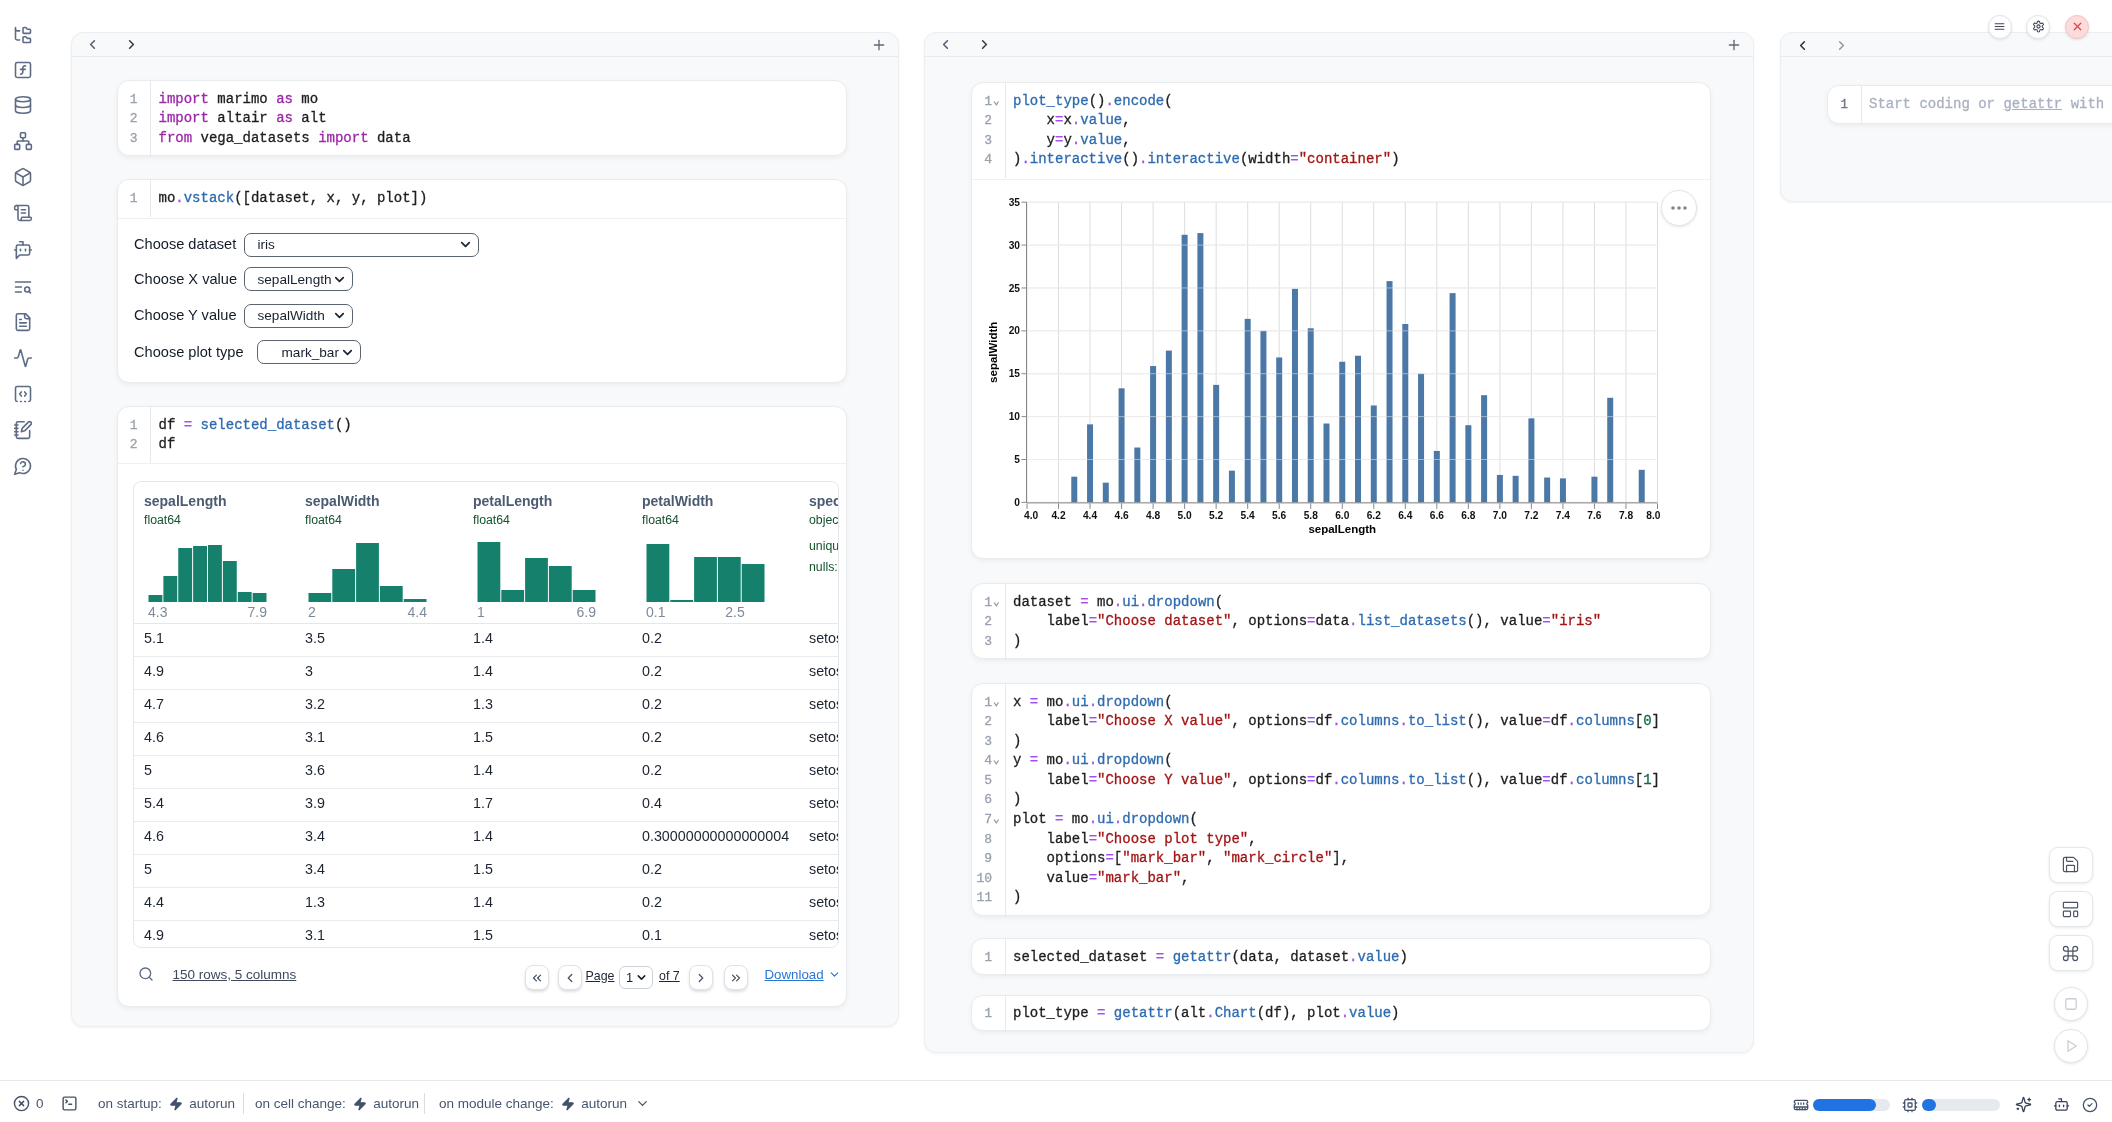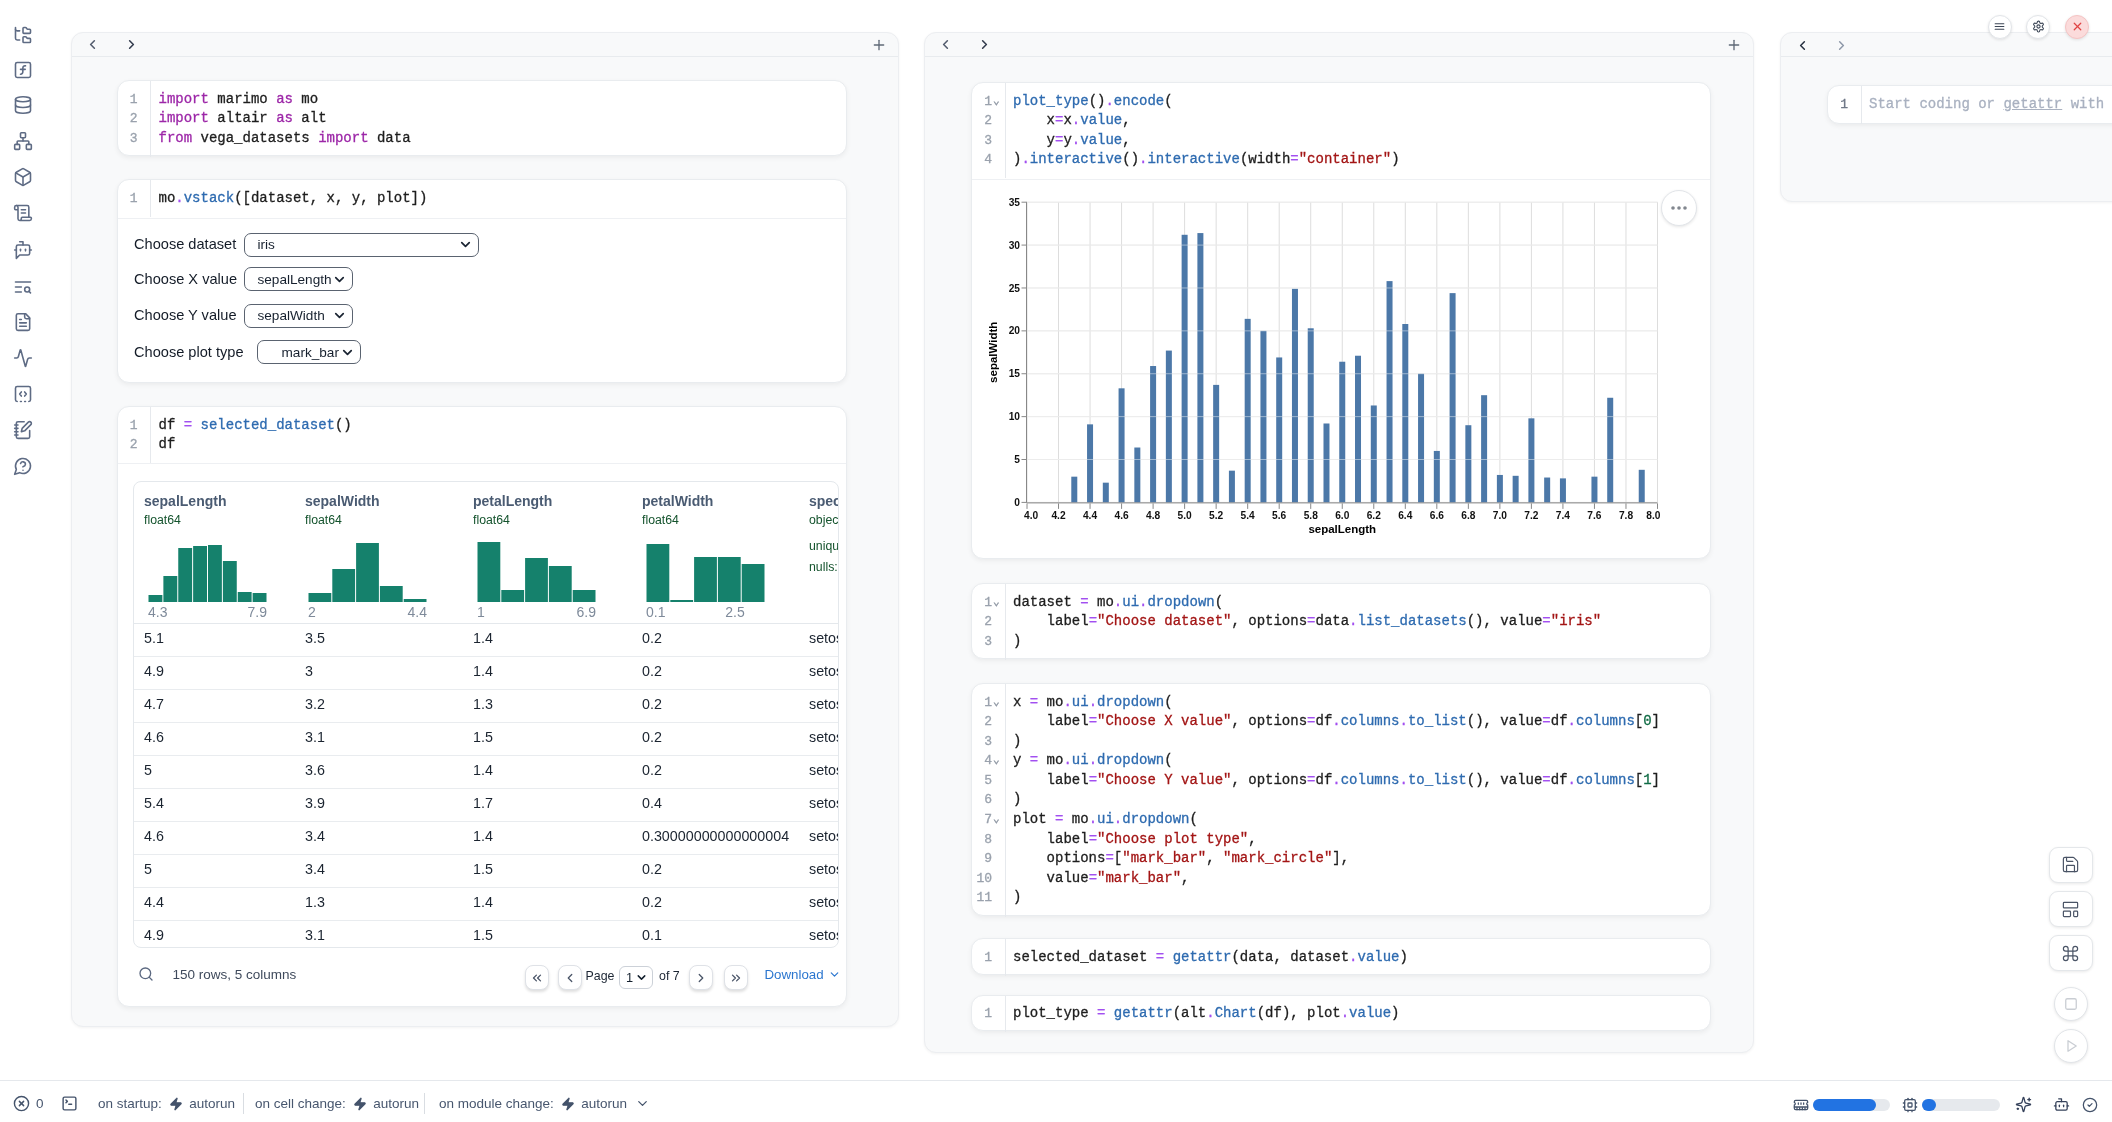--- a/index.html
+++ b/index.html
@@ -19,21 +19,21 @@
 .divider { position:absolute; left:0; width:100%; height:1px; background:#eef0f3; }
 .lbl { position:absolute; font-size:14.6px; color:#141c28; }
 .sel { position:absolute; height:24px; display:flex; align-items:center; background:#fff;
        border:1px solid #5a6370; border-radius:7px; font-size:13.6px; color:#16202e; padding-right:5px;}
 .tbl { position:absolute; left:15.5px; top:74px; width:706px; height:467px; background:#fff;
        border:1px solid #e4e8ec; border-radius:8px; overflow:hidden; }
 .th { position:absolute; font-size:14px; font-weight:bold; color:#4a5b72; }
 .tdt { position:absolute; font-size:12.3px; color:#14532d; }
 .tax { position:absolute; font-size:14px; color:#7e8a9a; }
 .td { position:absolute; font-size:14.3px; color:#1b2430; }
-.tfoot { position:absolute; font-size:13.5px; color:#3f4a5c; }
+.tfoot { position:absolute; font-size:13.5px; color:#3f4a5c;text-decoration:underline; }
 .pgbtn { position:absolute; width:24px; height:25px; background:#fff; border:1px solid #dfe2e7; border-radius:8px;
          box-shadow:0 2px 3px rgba(0,0,0,.13); display:flex; align-items:center; justify-content:center; }
 .circbtn { position:absolute; border-radius:50%; background:#fff; border:1px solid #e2e5e9;
            box-shadow:0 1px 3px rgba(0,0,0,.1); display:flex; align-items:center; justify-content:center; }
 .sqbtn { position:absolute; width:43.5px; height:36px; background:#fff; border:1px solid #e4e7ea; border-radius:9px;
          box-shadow:0 1px 3px rgba(0,0,0,.09); display:flex; align-items:center; justify-content:center; }
 .statusbar { position:absolute; left:0; top:1080px; width:2112px; height:42px; background:#fff; border-top:1px solid #e5e8ec; }
 .stxt { position:absolute; top:15px; font-size:13.5px; color:#47566e; white-space:nowrap; }
 .ssep { position:absolute; top:12px; width:1px; height:21px; background:#d9dde2; }
 .sicon { position:absolute; }

